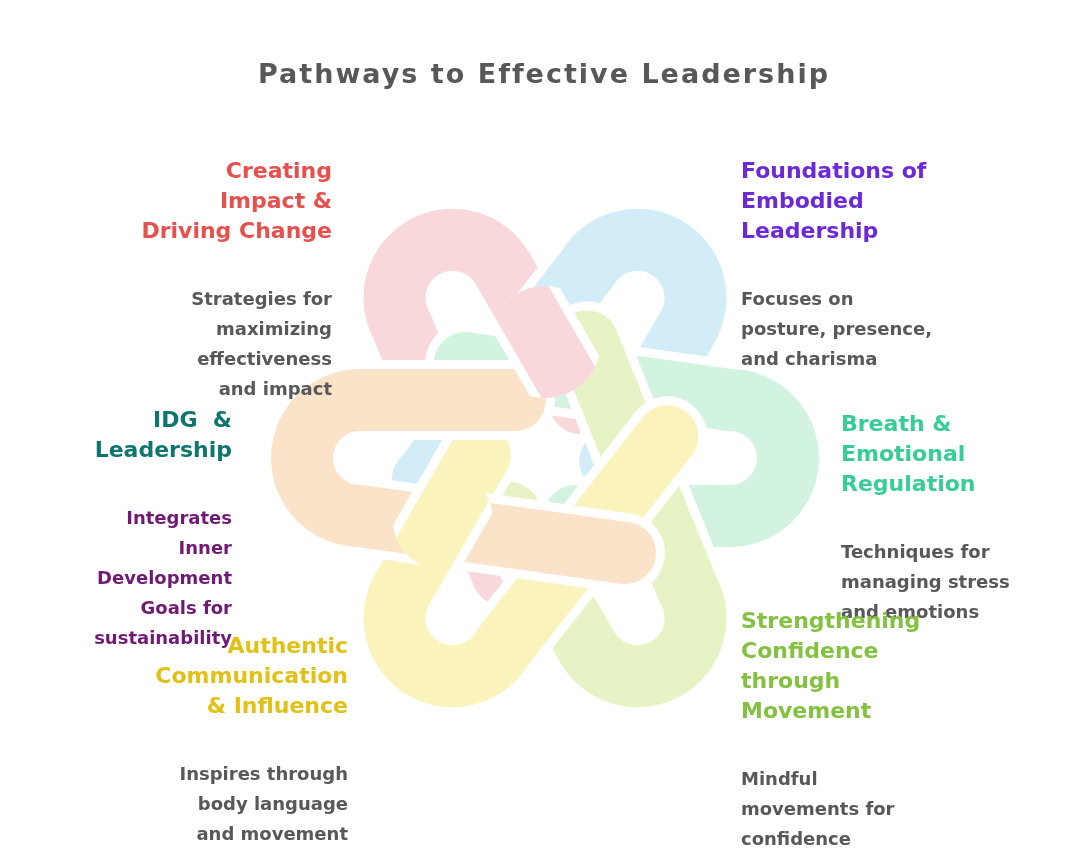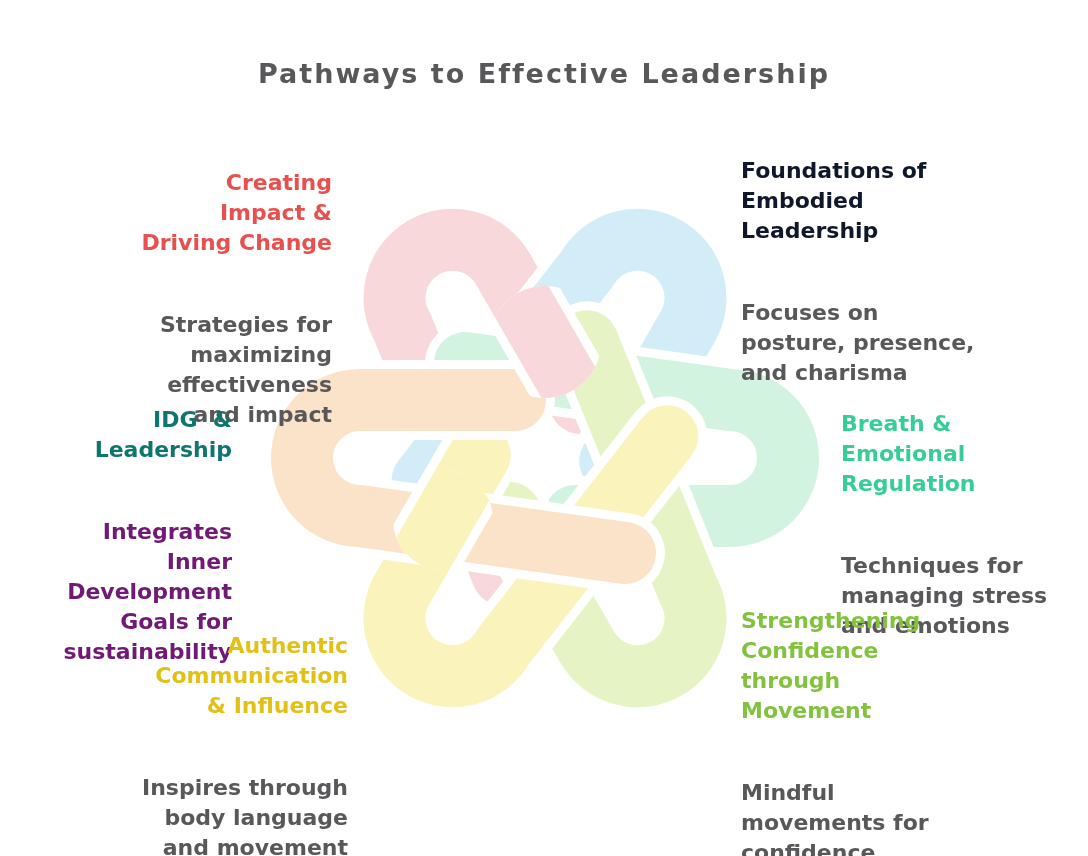--- a/index.html
+++ b/index.html
@@ -10,23 +10,23 @@
   .canvas{position:absolute;inset:0;background:#ffffff;}
   .title{
     position:absolute;top:58px;left:0;width:1088px;text-align:center;
     font-size:27px;font-weight:700;letter-spacing:2px;
   }
   .knot{position:absolute;left:0;top:0;}
   .loop-outline{stroke:#ffffff;stroke-width:80px;fill:none;}
   .loop-band{stroke-width:62px;fill:none;}
   .label-block{position:absolute;white-space:pre-wrap;}
   .label-block .heading{font-size:22px;font-weight:700;line-height:30px;}
-  .label-block .body-text{font-size:22px;font-weight:700;line-height:30px;margin-top:14px;}
+  .label-block .body-text{font-size:18px;font-weight:700;line-height:30px;margin-top:0;}
   .align-right{text-align:right;}
-  .sec-creating{top:130px;right:756px;}
+  .sec-creating{top:118px;right:756px;}
   .sec-foundations{top:118px;left:741px;}
   .sec-breath{top:335px;left:841px;}
   .sec-idg{top:367px;right:856px;}
   .sec-authentic{top:593px;right:740px;}
   .sec-strengthening{top:568px;left:741px;}
 </style>
 </head>
 <body>
 
 <div class="canvas">
@@ -86,21 +86,21 @@
     <div class="heading" style="color: rgb(232, 80, 78);">Creating
 Impact &amp;
 Driving Change</div>
     <div class="body-text" style="color: rgb(88, 88, 91);">Strategies for
 maximizing
 effectiveness
 and impact</div>
   </div>
 
   <div class="label-block sec-foundations">
-    <div class="heading" style="color: #0f172a;">Foundations of
+    <div class="heading" style="color: #6d28d9;">Foundations of
 Embodied
 Leadership</div>
     <div class="body-text" style="color: rgb(88, 88, 91);">Focuses on
 posture, presence,
 and charisma</div>
   </div>
 
   <div class="label-block sec-breath">
     <div class="heading" style="color: rgb(54, 206, 150); margin-top: 36px;">Breath &amp;
 Emotional

